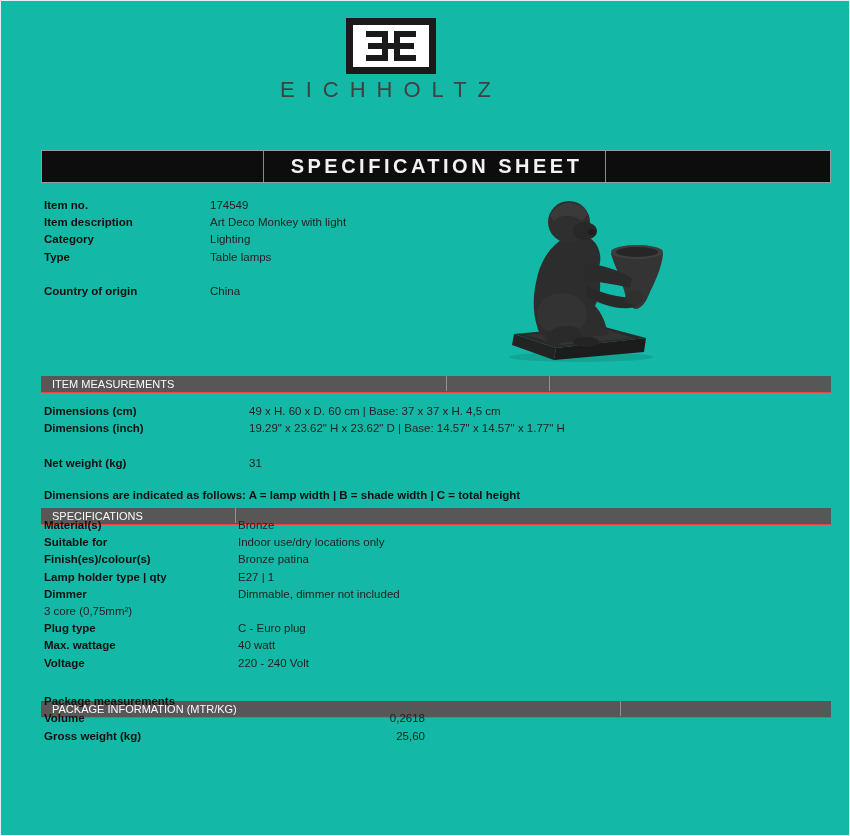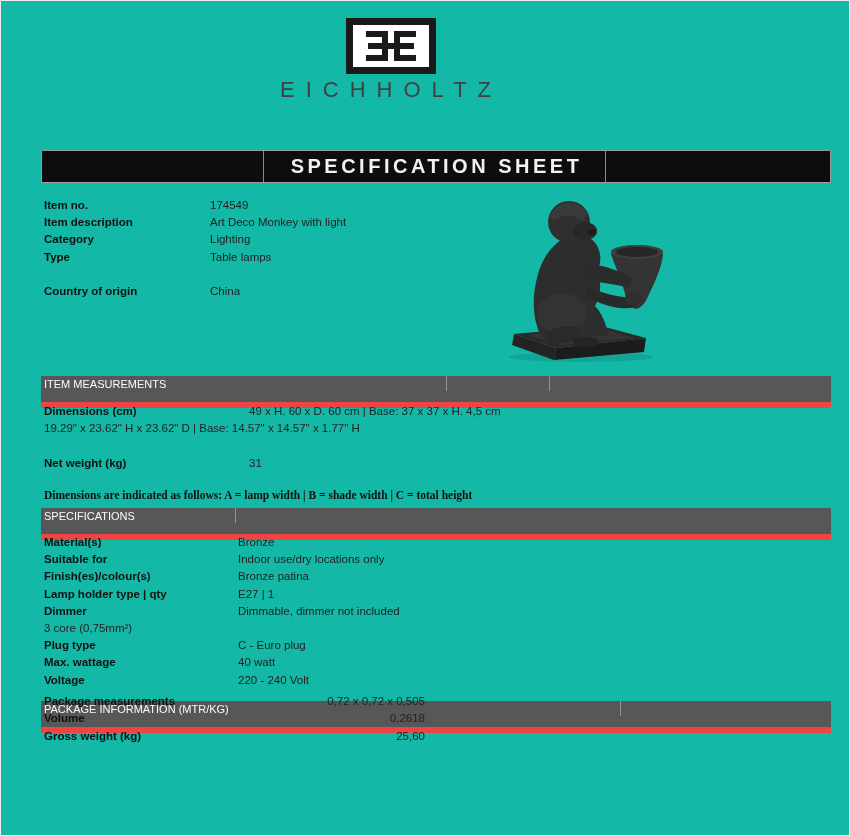--- a/index.html
+++ b/index.html
@@ -37,38 +37,38 @@
   .row  { display:flex; height:17.2px; line-height:17.2px; white-space:nowrap; }
   .row .lbl { font-weight:700; color:#111; flex:none; }
   .spacer { height:17.2px; }
 
   .item-rows  { left:43px; top:196px; width:460px; }
   .item-rows .lbl { width:166px; }
 
   .meas-rows  { left:43px; top:402px; width:760px; }
   .meas-rows .lbl { width:205px; }
 
-  .spec-rows  { left:43px; top:533px; width:600px; }
+  .spec-rows  { left:43px; top:516px; width:600px; }
   .spec-rows .lbl { width:194px; }
 
   .pkg-rows   { left:43px; top:692px; width:420px; }
   .pkg-rows .row { height:17.4px; line-height:17.4px; }
   .pkg-rows .lbl { width:207px; }
   .pkg-rows .val { width:174px; text-align:right; }
 
   .dim-note {
     position:absolute; left:43px; top:488px; font-size:11.5px;
-    font-weight:700; color:#111; white-space:nowrap;font-family:Liberation Serif, serif;
+    font-weight:700; color:#111; white-space:nowrap;
   }
 
   
   .section-bar {
-    position:absolute; left:40px; width:790px; height:32px;
-    background:#575757; border-bottom:6px solid #ef4444;
-    color:#fbfbfb; font-size:11px; line-height:16px; padding-left:3px;
+    position:absolute; left:40px; width:790px; height:17px;
+    background:#575757; border-bottom:1px solid #ef4444;
+    color:#fbfbfb; font-size:11px; line-height:16px; padding-left:11px;
   }
   .bar-measurements { top:375px; }
   .bar-specs        { top:507px; }
   .bar-package      { top:700px; }
   .bar-sep {
     position:absolute; top:0; width:1px; height:15px; background:rgba(255,255,255,0.35);
   }
 
   
   .product-image { position:absolute; left:505px; top:193px; width:170px; height:170px; }
@@ -161,20 +161,21 @@
     <span class="bar-sep" style="left:405px"></span>
     <span class="bar-sep" style="left:508px"></span>
   </div>
 
   <div class="rows meas-rows">
     <div class="row">
       <span class="lbl">Dimensions (cm)</span>
       <span class="val">49 x H. 60 x D. 60 cm | Base: 37 x 37 x H. 4,5 cm</span>
     </div>
     <div class="row">
+      <span class="lbl">Dimensions (inch)</span>
       <span class="val">19.29" x 23.62" H x 23.62" D | Base: 14.57" x 14.57" x 1.77" H</span>
     </div>
     <div class="spacer"></div>
     <div class="row">
       <span class="lbl">Net weight (kg)</span>
       <span class="val">31</span>
     </div>
   </div>
 
   <div class="dim-note">Dimensions are indicated as follows: A = lamp width | B = shade width | C = total height</div>
@@ -223,21 +224,20 @@
   </div>
 
   <div class="section-bar bar-package">
     <span>PACKAGE INFORMATION (MTR/KG)</span>
     <span class="bar-sep" style="left:579px"></span>
   </div>
 
   <div class="rows pkg-rows">
     <div class="row">
       <span class="lbl">Package measurements</span>
-      <span class="val">0,72 x 0,72 x 0,505</span>
     </div>
     <div class="row">
       <span class="lbl">Volume</span>
       <span class="val">0,2618</span>
     </div>
     <div class="row">
       <span class="lbl">Gross weight (kg)</span>
       <span class="val">25,60</span>
     </div>
   </div>

